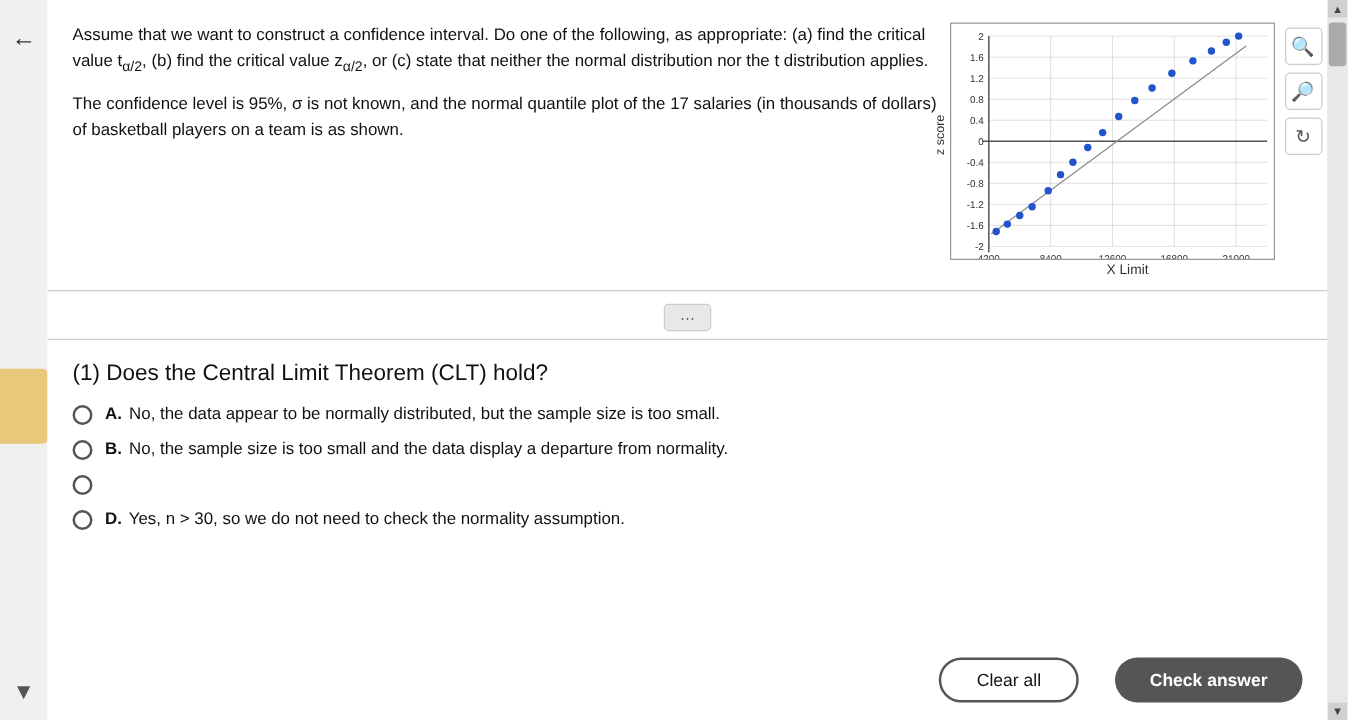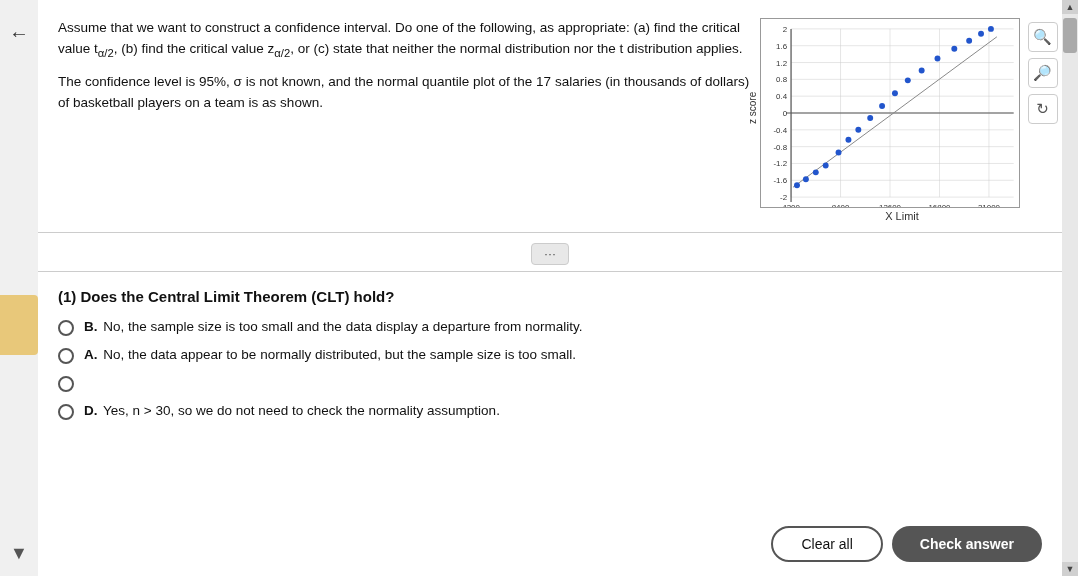--- a/index.html
+++ b/index.html
@@ -108,22 +108,22 @@
 
     .bottom-section {
       flex: 1;
       padding: 16px 20px 10px 20px;
       display: flex;
       flex-direction: column;
       gap: 0px;
     }
 
     .question-label {
-      font-size: 15px;
-      font-weight: bold;
+      font-size: 18px;
+      font-weight: normal;
       color: #111;
       margin-bottom: 14px;
     }
 
     .option-row {
       display: flex;
       align-items: flex-start;
       margin-bottom: 11px;
       font-size: 13.5px;
       color: #111;
@@ -143,21 +143,21 @@
 
     .option-label {
       font-weight: bold;
       margin-right: 2px;
     }
 
     .footer {
       display: flex;
       justify-content: flex-end;
       padding: 8px 20px 14px 20px;
-      gap: 9px;
+      gap: 29px;
       align-items: center;
     }
 
     .btn-clear {
       background: #fff;
       border: 2px solid #555;
       border-radius: 20px;
       padding: 8px 28px;
       font-size: 14px;
       cursor: pointer;
@@ -352,26 +352,26 @@
 
     <div class="middle-divider">
       <button class="more-btn">···</button>
     </div>
 
     <div class="bottom-section">
       <div class="question-label">(1) Does the Central Limit Theorem (CLT) hold?</div>
 
       <div class="option-row">
         <div class="radio-circle"></div>
-        <span><span class="option-label">B.</span> <span>No, the sample size is too small and the data display a departure from normality.</span></span>
+        <span><span class="option-label">A.</span> <span>No, the data appear to be normally distributed, but the sample size is too small.</span></span>
       </div>
 
       <div class="option-row">
         <div class="radio-circle"></div>
-        <span><span class="option-label">A.</span> <span>No, the data appear to be normally distributed, but the sample size is too small.</span></span>
+        <span><span class="option-label">B.</span> <span>No, the sample size is too small and the data display a departure from normality.</span></span>
       </div>
 
       <div class="option-row">
         <div class="radio-circle"></div>
       </div>
 
       <div class="option-row">
         <div class="radio-circle"></div>
         <span><span class="option-label">D.</span> <span>Yes, n &gt; 30, so we do not need to check the normality assumption.</span></span>
       </div>

